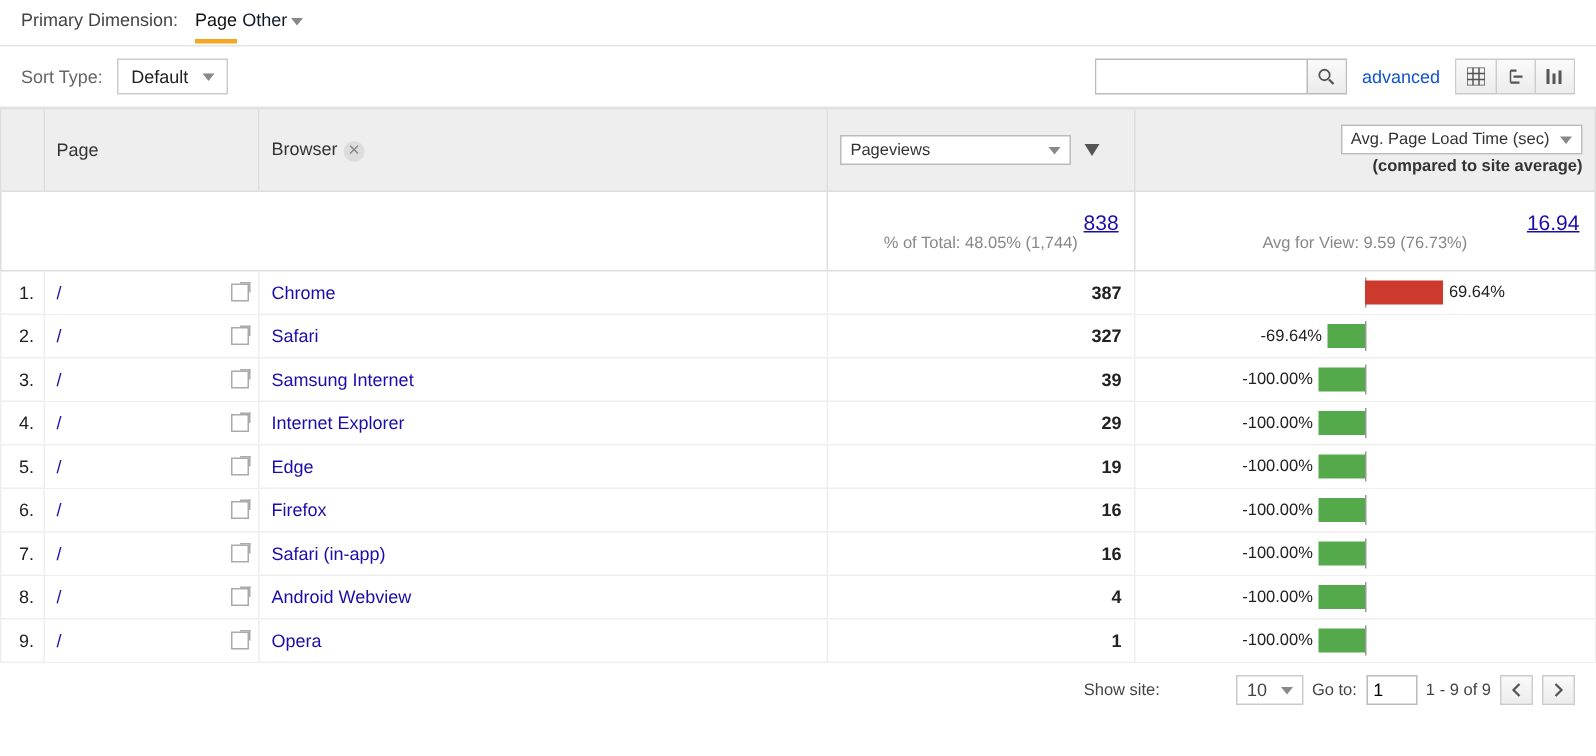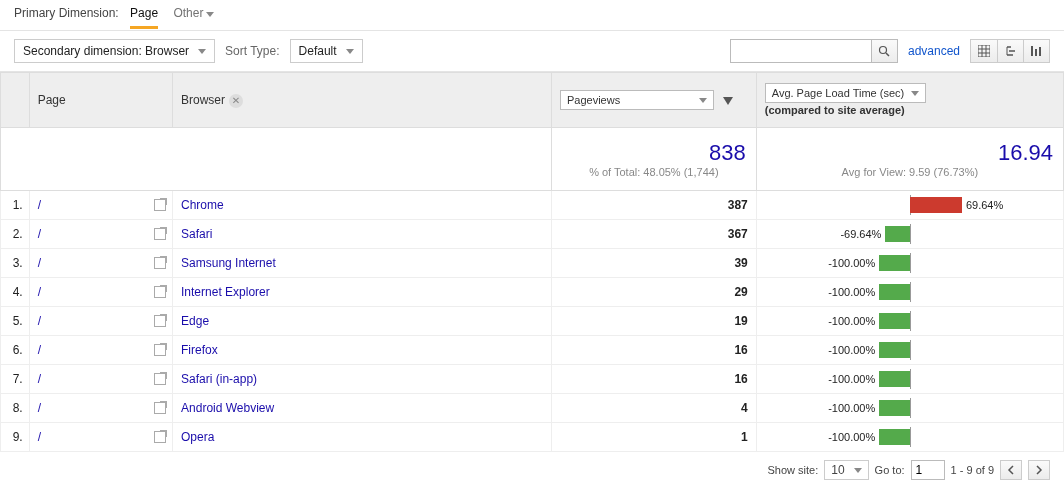--- a/index.html
+++ b/index.html
@@ -9,21 +9,21 @@
     font-size: 12px;
     color: #222;
     background: #fff;
     width: 1064px;
   }
   .pd-bar {
     padding: 6px 14px 10px;
     font-size: 12px;
     color: #444;
   }
-  .pd-bar a { color: #737373; text-decoration: none; margin-left: 12px; cursor: pointer; }
+  .pd-bar a { color: #0f172a; text-decoration: none; margin-left: 0; cursor: pointer; }
   .pd-bar .sel { color: #111; font-weight: normal; border-bottom: 3px solid #f5a623; padding-bottom: 6px; margin-left: 8px; }
   .caret-down { display:inline-block; margin-left:3px; width:0;height:0;border-left:4px solid transparent;border-right:4px solid transparent;border-top:5px solid #888; }
 
   .controls {
     display: flex; align-items: center; gap: 10px;
     padding: 8px 14px;
     border-top: 1px solid #e4e4e4;
     border-bottom: 1px solid #e4e4e4;
   }
   .dropdown {
@@ -48,21 +48,21 @@
   .col-pv { width: 200px; text-align:right; }
   .col-plt { width: 300px; text-align:center; }
   th .remove-btn{
     display:inline-block;width:14px;height:14px;border-radius:50%;background:#ddd;color:#888;font-size:10px;line-height:14px;text-align:center;margin-left:4px;cursor:pointer;
   }
   .th-select { display:inline-flex; align-items:center; gap:4px; border:1px solid #bbb; background:#fff; padding:3px 6px; font-size:11px; cursor:pointer;}
   .sort-arrow{display:inline-block; width:0;height:0;border-left:5px solid transparent;border-right:5px solid transparent;border-top:8px solid #555; margin-left:6px; vertical-align:middle;}
 
   
   .summary td { border:1px solid #ddd; padding:12px 10px; background:#fff; vertical-align:bottom; }
-  .summary .big { font-size:22px; text-align:right; }
+  .summary .big { font-size:14px; text-align:right;text-decoration:underline; }
   .summary .sub { font-size:11px; color:#888; text-align:center; }
 
   tbody tr td { border:1px solid #eee; padding:7px 8px; font-size:12px; color:#1a0dab; background:#fff; }
   tbody tr td.idx { color:#222; text-align:right; padding-right:6px;}
   tbody tr td.page-cell { position:relative;}
   .ext-icon{
     display:inline-block;width:12px;height:12px;border:1px solid #aaa; position:absolute; right:6px; top:50%; transform:translateY(-50%);
   }
   .ext-icon::after{content:"";position:absolute;right:-2px;top:-2px;width:6px;height:6px;border-top:1px solid #aaa;border-right:1px solid #aaa;}
   tbody tr td.pv { text-align:right; font-weight:bold; color:#222; }
@@ -85,24 +85,20 @@
 </head>
 <body>
 
 <div class="pd-bar">
   <span>Primary Dimension:</span>
   <span class="sel">Page</span>
   <a><span>Other</span><span class="caret-down"></span></a>
 </div>
 
 <div class="controls">
-  <span class="dropdown">
-    <span>Secondary dimension: Browser</span>
-      <span class="caret-down"></span>
-  </span>
   <span style="color:#666">Sort Type:</span>
   <span class="dropdown">
     <span>Default</span>
       <span class="caret-down"></span>
   </span>
   <span class="spacer"></span>
   <span class="search-box">
     <input type="text" style="">
     <span class="search-btn">
       <svg width="12" height="12" viewBox="0 0 12 12">
@@ -155,21 +151,21 @@
       <th>
         <span>Browser</span><span class="remove-btn">✕</span>
       </th>
       <th style="text-align:left">
         <span class="th-select" style="width:154px; justify-content:space-between;">
           <span>Pageviews</span>
             <span class="caret-down"></span>
         </span>
         <span class="sort-arrow"></span>
       </th>
-      <th style="text-align:left;">
+      <th style="text-align:right;">
         <span class="th-select">
           <span>Avg. Page Load Time (sec)</span>
             <span class="caret-down"></span>
         </span><br>
         <span style="font-size:11px;font-weight:bold;">(compared to site average)</span>
       </th>
     </tr>
   </thead>
   <tbody>
     <tr class="summary">
@@ -195,21 +191,21 @@
             <div class="midline"></div>
             <div class="bar right" style="width: 17%;"></div>
             <div class="pct-label right" style="left: calc(67% + 4px);">69.64%</div>
           </div>
         </td>
       </tr>
       <tr>
         <td class="idx">2.</td>
         <td class="page-cell"><span>/</span><span class="ext-icon"></span></td>
         <td>Safari</td>
-        <td class="pv">367</td>
+        <td class="pv">327</td>
         <td class="plt">
           <div class="bar-area">
             <div class="midline"></div>
             <div class="bar left" style="width: 8%;"></div>
             <div class="pct-label left" style="right: calc(58% + 4px);">-69.64%</div>
           </div>
         </td>
       </tr>
       <tr>
         <td class="idx">3.</td>
@@ -300,21 +296,21 @@
             <div class="bar left" style="width: 10%;"></div>
             <div class="pct-label left" style="right: calc(60% + 4px);">-100.00%</div>
           </div>
         </td>
       </tr>
     </tbody>
 </table>
 
 <div class="footer">
   <span>Show site:</span>
-  <span class="dropdown" style="padding:2px 6px;">
+  <span class="dropdown" style="padding:2px 6px;margin-left:45px;">
     <span>10</span>
       <span class="caret-down"></span>
   </span>
   <span>Go to:</span>
   <input value="1" style="">
   <span>1 - 9 of 9</span>
   <span class="pg-btn">
     <svg width="8" height="10">
         <polyline points="6,1 2,5 6,9" fill="none" stroke="#555" stroke-width="1.5"></polyline>
       </svg>

